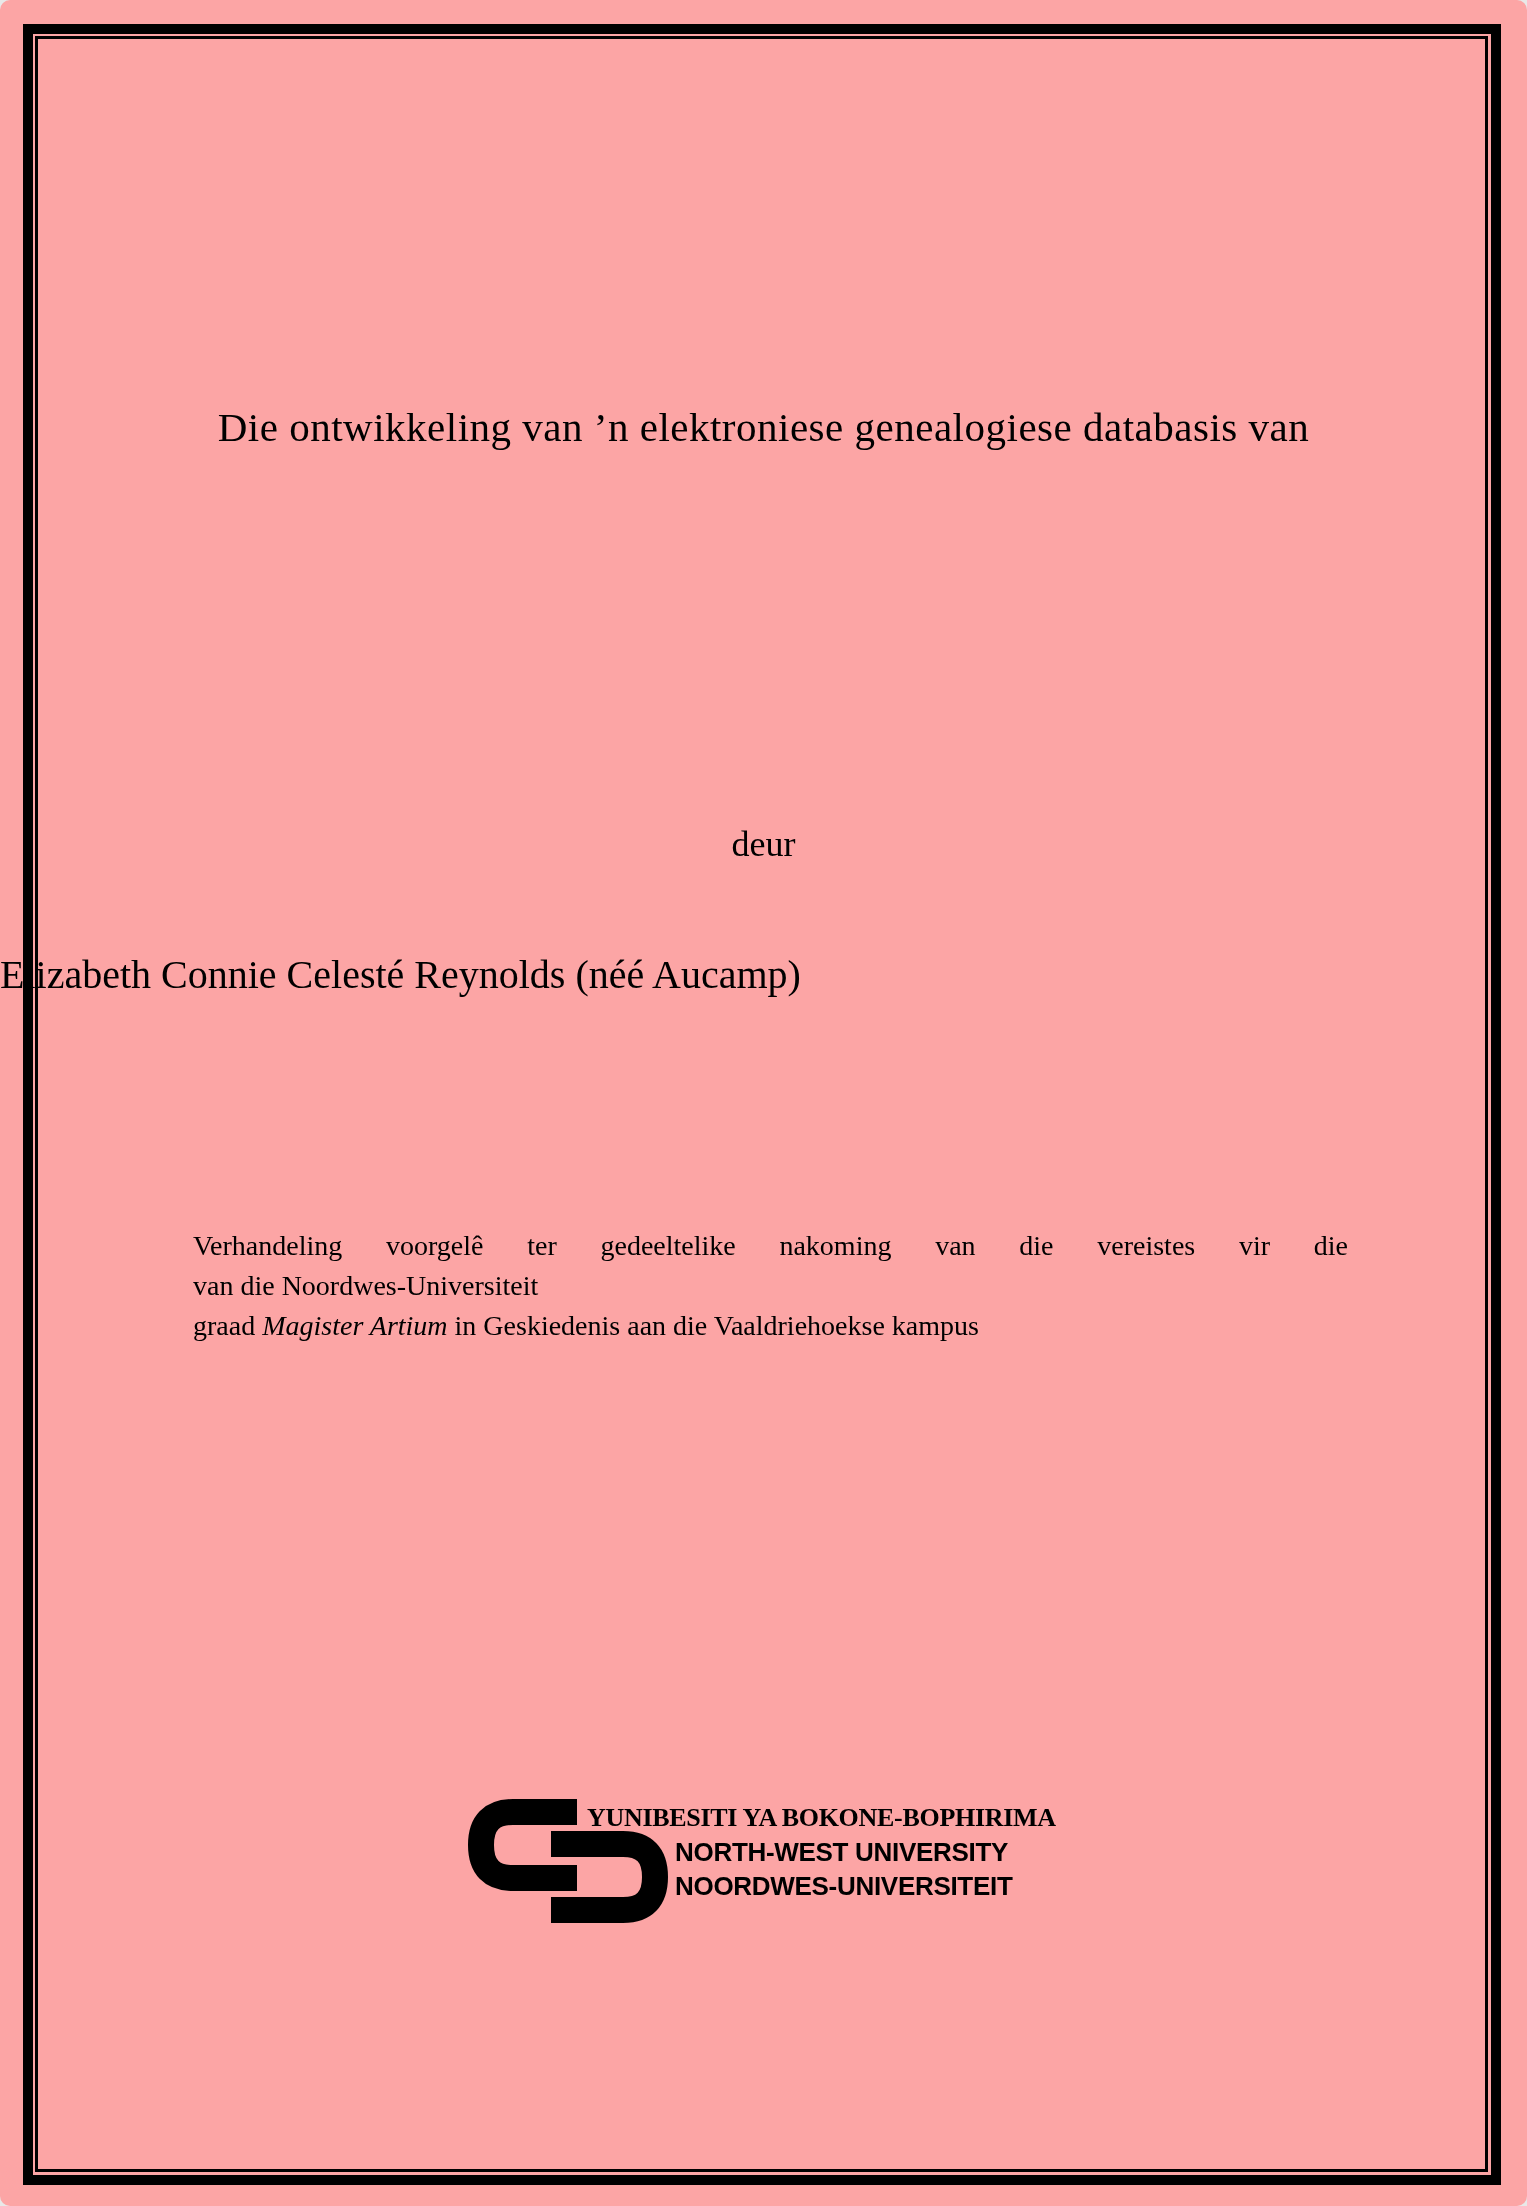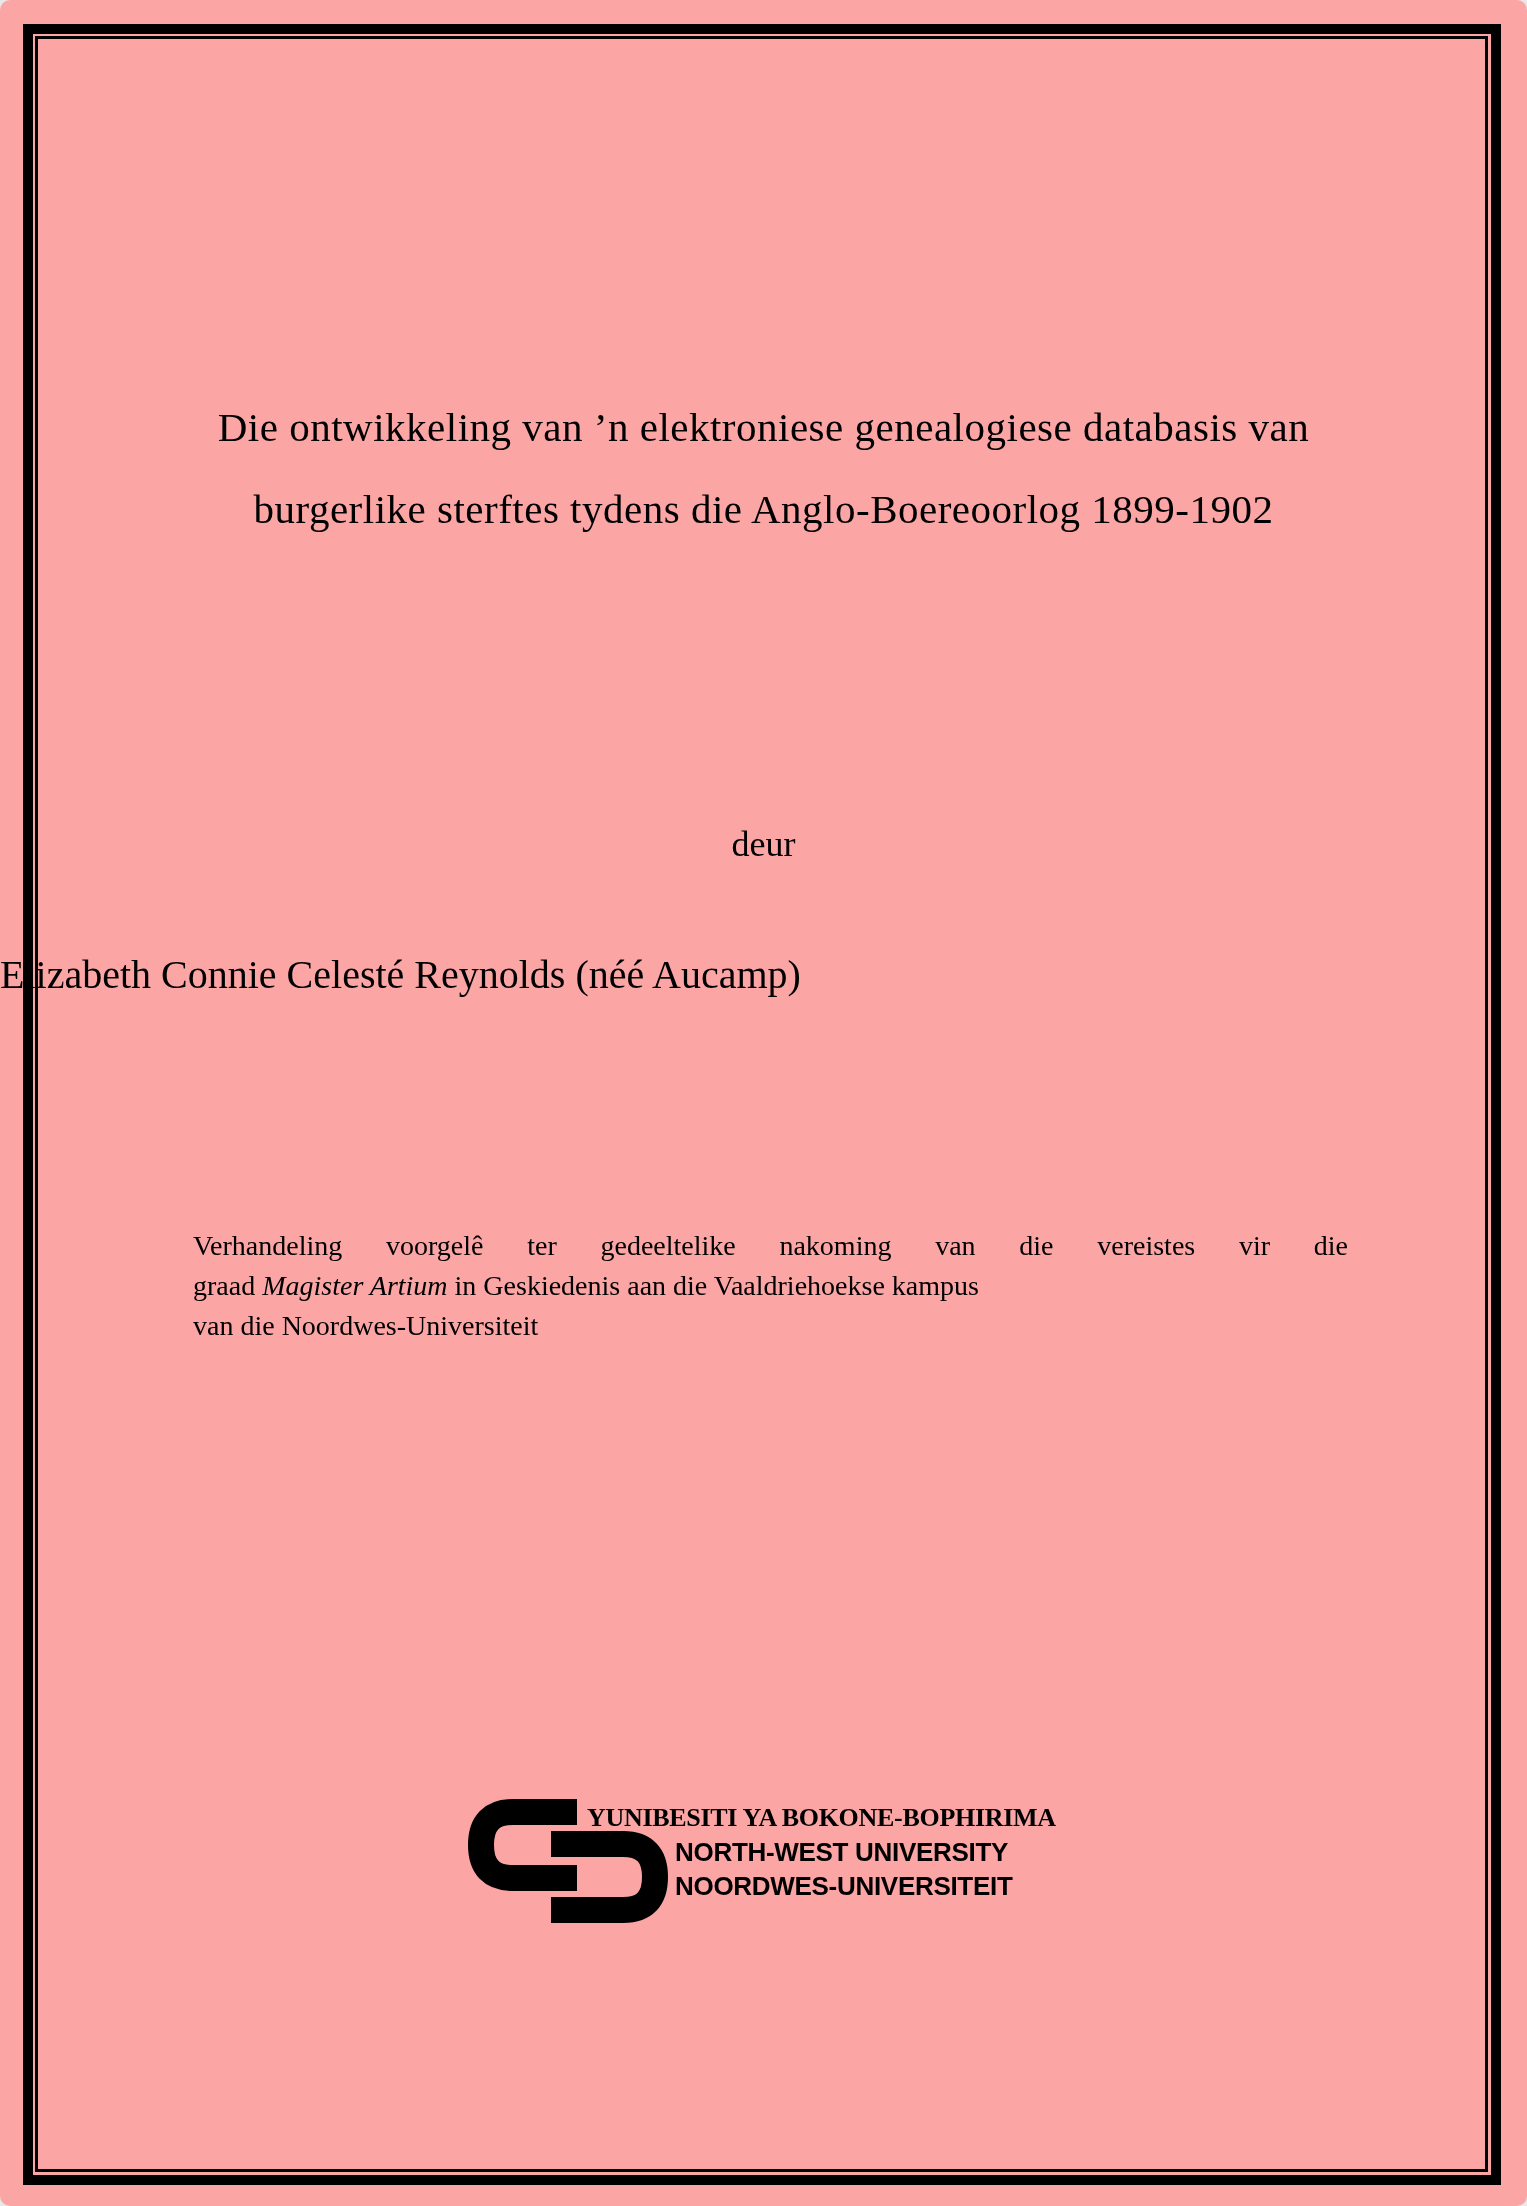--- a/index.html
+++ b/index.html
@@ -87,31 +87,30 @@
 </head>
 <body>
 
 <div class="page">
 
   <div class="frame-outer"></div>
   <div class="frame-inner"></div>
 
   <div class="title-block">
     <div>Die ontwikkeling van ’n elektroniese genealogiese databasis van</div>
-    <div>burgerlike sterftes tydens die Anglo-Boereoorlog 1899-1902</div>
   </div>
 
   <div class="byline">deur</div>
 
   <div class="author">Elizabeth Connie Celesté Reynolds (néé Aucamp)</div>
 
   <div class="description">
     <div class="line-justify">Verhandeling voorgelê ter gedeeltelike nakoming van die vereistes vir die</div>
+    <div>van die Noordwes-Universiteit</div>
     <div><span>graad </span><span class="italic">Magister Artium</span><span> in Geskiedenis aan die Vaaldriehoekse kampus</span></div>
-    <div>van die Noordwes-Universiteit</div>
   </div>
 
 
   <svg class="logo-mark" viewBox="0 0 206 132" xmlns="http://www.w3.org/2000/svg" aria-hidden="true">
     <path d="M 112 15 L 48 15 Q 16 15 16 48 Q 16 81 48 81 L 112 81" fill="none" stroke="#000" stroke-width="26" stroke-linecap="butt" stroke-linejoin="round"></path>
     <path d="M 86 47 L 158 47 Q 190 47 190 80 Q 190 113 158 113 L 86 113" fill="none" stroke="#000" stroke-width="26" stroke-linecap="butt" stroke-linejoin="round"></path>
   </svg>
 
   <div class="logo-text">
     <div class="outdent">YUNIBESITI YA BOKONE-BOPHIRIMA</div>

